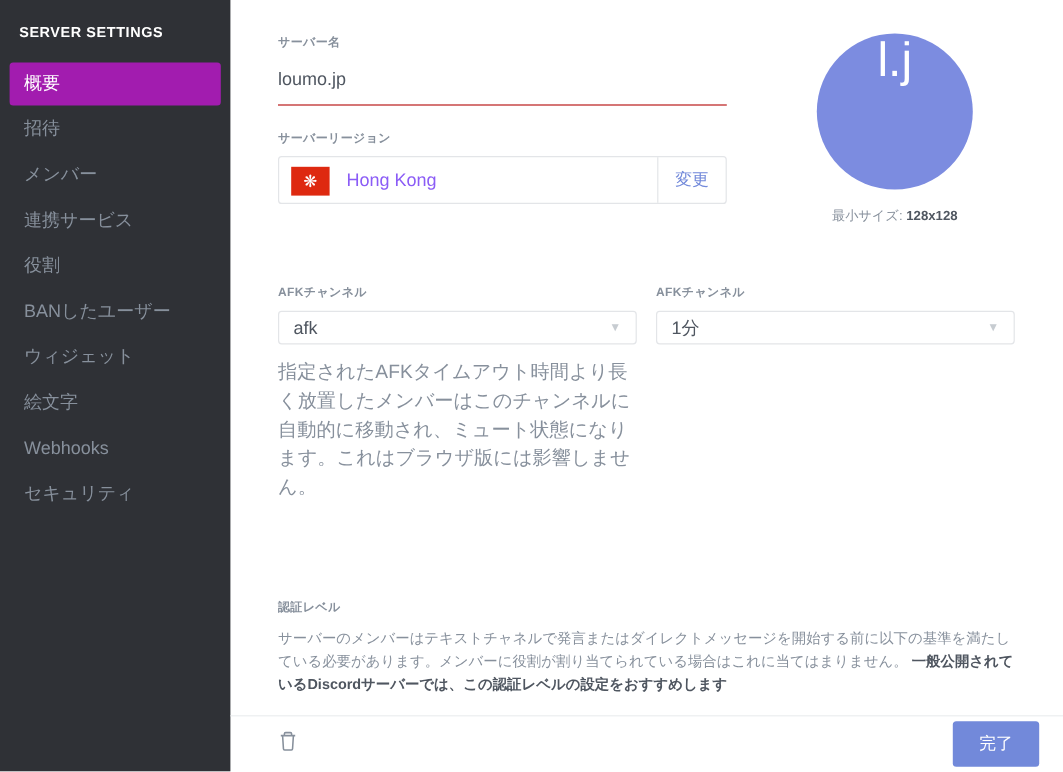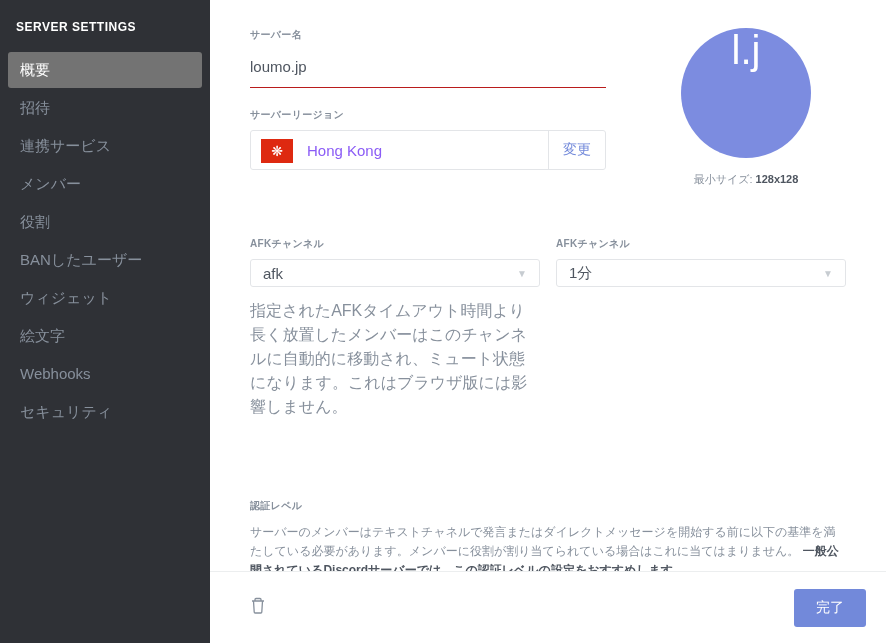--- a/index.html
+++ b/index.html
@@ -5,21 +5,21 @@
 * { margin: 0; padding: 0; box-sizing: border-box; }
 body {
   font-family: "Hiragino Sans", "Yu Gothic", -apple-system, BlinkMacSystemFont, "Segoe UI", sans-serif;
   background: #ffffff;
   width: 886px;
   height: 643px;
   overflow: hidden;
   display: flex;
 }
 .sidebar {
-  width: 210px;
+  width: 192px;
   height: 100%;
   background: #2f3136;
   padding: 20px 0 0 0;
   flex-shrink: 0;
 }
 .sidebar-header {
   color: #ffffff;
   font-size: 12px;
   font-weight: 700;
   letter-spacing: 0.5px;
@@ -28,21 +28,21 @@
 .sidebar-item {
   color: #87909c;
   font-size: 15px;
   padding: 8px 12px;
   margin: 2px 8px;
   border-radius: 3px;
   cursor: pointer;
   line-height: 20px;
 }
 .sidebar-item.active {
-  background: #737373;
+  background: #a21caf;
   color: #ffffff;
 }
 .main {
   flex: 1;
   height: 100%;
   display: flex;
   flex-direction: column;
   position: relative;
 }
 .content {
@@ -198,21 +198,21 @@
   width: 10px;
   height: 10px;
   border-radius: 50%;
   background: #7289da;
 }
 .radio-label {
   font-size: 15px;
   color: #4f5660;
 }
 .footer {
-  height: 72px;
+  height: 47px;
   border-top: 1px solid #eceeef;
   display: flex;
   align-items: center;
   padding: 0 20px 0 40px;
   flex-shrink: 0;
 }
 .trash-icon {
   color: #87909c;
   cursor: pointer;
 }
@@ -228,22 +228,22 @@
   cursor: pointer;
 }
 </style>
 </head>
 <body>
 
 <div class="sidebar">
   <div class="sidebar-header">SERVER SETTINGS</div>
   <div class="sidebar-item active"><span>概要</span></div>
   <div class="sidebar-item"><span>招待</span></div>
+  <div class="sidebar-item"><span>メンバー</span></div>
   <div class="sidebar-item"><span>連携サービス</span></div>
-  <div class="sidebar-item"><span>メンバー</span></div>
   <div class="sidebar-item"><span>役割</span></div>
   <div class="sidebar-item"><span>BANしたユーザー</span></div>
   <div class="sidebar-item"><span>ウィジェット</span></div>
   <div class="sidebar-item"><span>絵文字</span></div>
   <div class="sidebar-item"><span>Webhooks</span></div>
   <div class="sidebar-item"><span>セキュリティ</span></div>
 </div>
 
 <div class="main">
   <div class="content">

